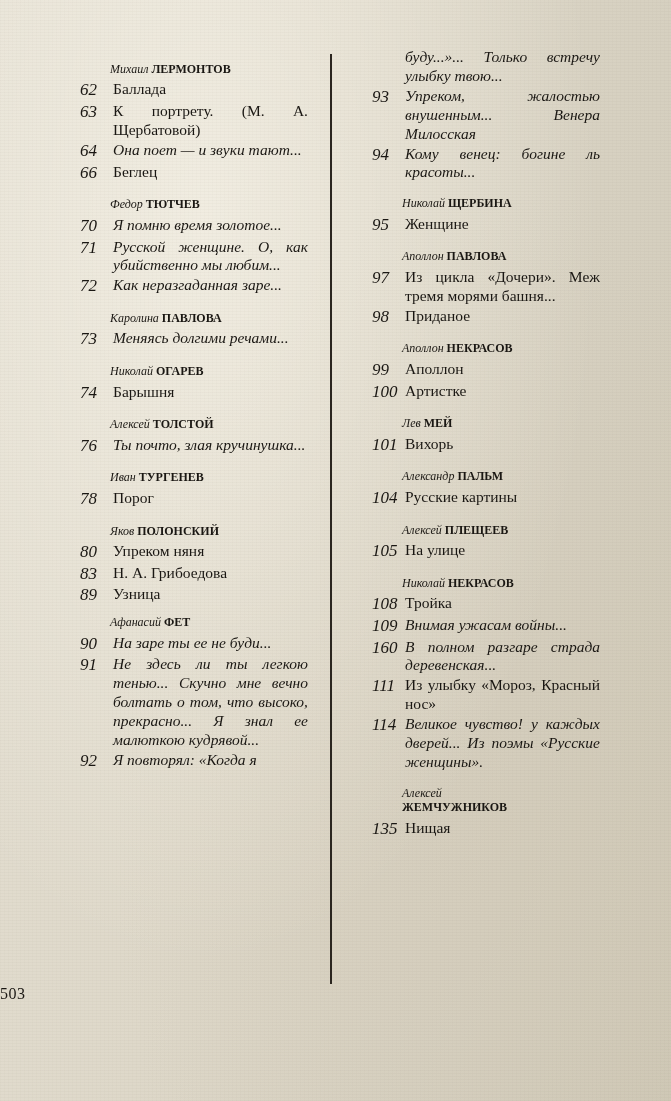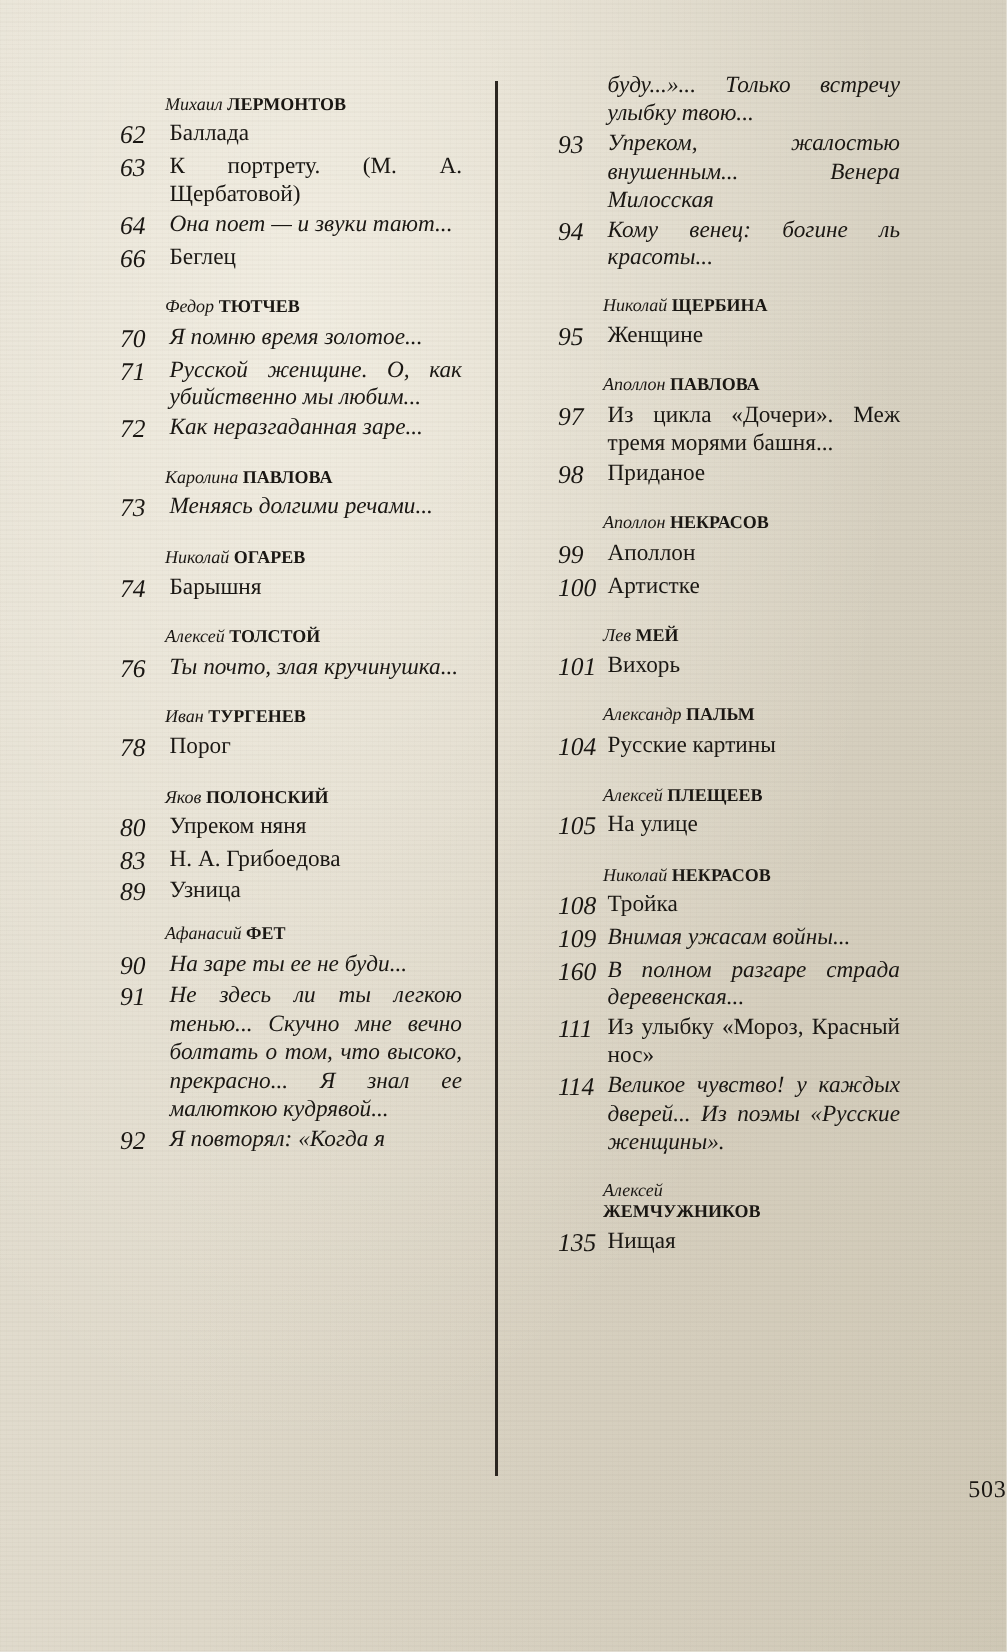--- a/index.html
+++ b/index.html
@@ -90,21 +90,21 @@
   .author.tight { margin-top: 9px; }
   .author .fn { font-style: italic; }
   .author .ln { font-weight: bold; }
   .author.stack .fn { display: block; }
   .author.stack .ln { display: block; }
   .pagenum {
     position: absolute;
     left: 0;
     top: 985px;
     width: 671px;
-    text-align: right;
+    text-align: left;
     font-size: 16px;
     letter-spacing: 0.5px;
     color: #1a1713;
   }
   .cont-line {
     font-style: italic;
   }
 </style>
 </head>
 <body>

